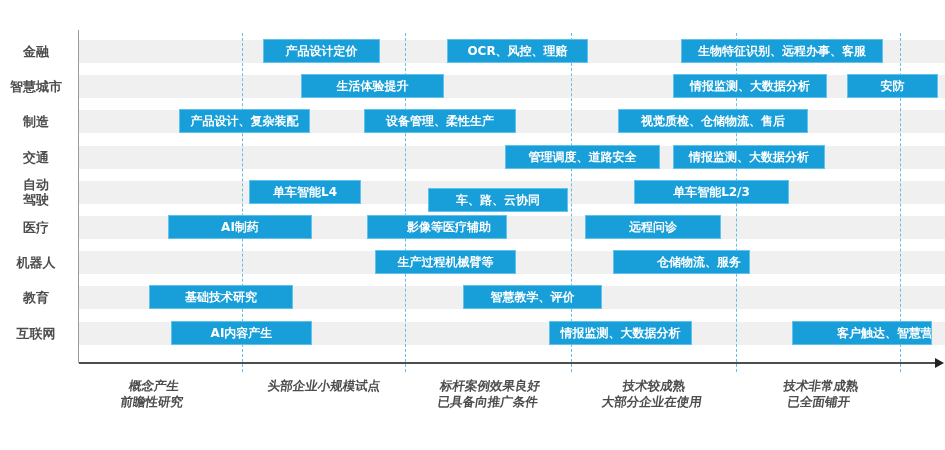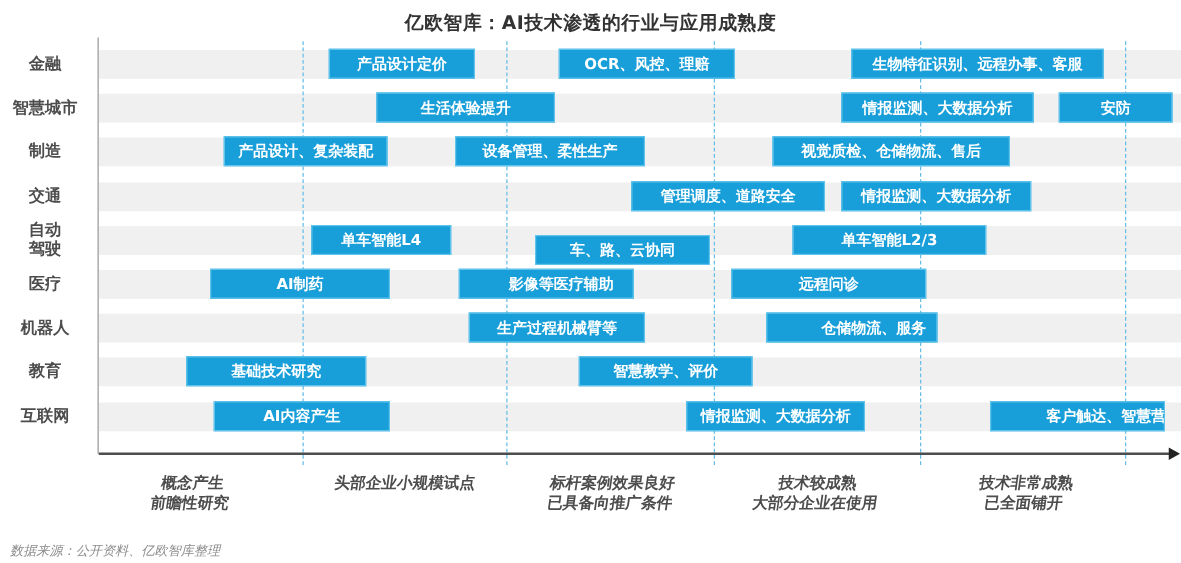--- a/index.html
+++ b/index.html
@@ -35,21 +35,20 @@
     transform:skewX(-8deg);
   }
   #source-note{
     position:absolute;left:8px;top:434px;font-size:10.5px;font-style:italic;color:#8c8c8c;
   }
 </style>
 </head>
 <body>
 
 <div id="screen">
-  <div id="chart-title">亿欧智库：AI技术渗透的行业与应用成熟度</div>
   <div id="plot">
       <div class="band" style="top: 40px;"></div>
       <div class="industry-label" style="top: 44px;">金融</div>
       <div class="band" style="top: 75.2px;"></div>
       <div class="industry-label" style="top: 79.2px;">智慧城市</div>
       <div class="band" style="top: 110.4px;"></div>
       <div class="industry-label" style="top: 114.4px;">制造</div>
       <div class="band" style="top: 145.6px;"></div>
       <div class="industry-label" style="top: 149.6px;">交通</div>
       <div class="band" style="top: 180.8px;"></div>
@@ -77,21 +76,21 @@
       <div class="app-box" style="left: 179px; width: 131px; top: 109.4px;">产品设计、复杂装配</div>
       <div class="app-box" style="left: 364px; width: 152px; top: 109.4px;">设备管理、柔性生产</div>
       <div class="app-box" style="left: 618px; width: 190px; top: 109.4px;">视觉质检、仓储物流、售后</div>
       <div class="app-box" style="left: 505px; width: 155px; top: 144.6px;">管理调度、道路安全</div>
       <div class="app-box" style="left: 673px; width: 152px; top: 144.6px;">情报监测、大数据分析</div>
       <div class="app-box" style="left: 249px; width: 112px; top: 179.8px;">单车智能L4</div>
       <div class="app-box" style="left: 428px; width: 140px; top: 188px;">车、路、云协同</div>
       <div class="app-box" style="left: 634px; width: 155px; top: 179.8px;">单车智能L2/3</div>
       <div class="app-box" style="left: 168px; width: 144px; top: 215px;">AI制药</div>
       <div class="app-box" style="left: 367px; width: 140px; top: 215px; padding-left: 24px;">影像等医疗辅助</div>
-      <div class="app-box" style="left: 585px; width: 156px; top: 215px;">远程问诊</div>
+      <div class="app-box" style="left: 585px; width: 136px; top: 215px;">远程问诊</div>
       <div class="app-box" style="left: 375px; width: 141px; top: 250.2px;">生产过程机械臂等</div>
       <div class="app-box" style="left: 613px; width: 137px; top: 250.2px; padding-left: 35px;">仓储物流、服务</div>
       <div class="app-box" style="left: 149px; width: 144px; top: 285.4px;">基础技术研究</div>
       <div class="app-box" style="left: 463px; width: 139px; top: 285.4px;">智慧教学、评价</div>
       <div class="app-box" style="left: 171px; width: 141px; top: 320.6px;">AI内容产生</div>
       <div class="app-box" style="left: 549px; width: 143px; top: 320.6px;">情报监测、大数据分析</div>
       <div class="app-box" style="left: 792px; width: 140px; top: 320.6px; padding-left: 44px;">客户触达、智慧营销</div>
     </div>
   <div id="y-axis"></div>
   <div id="x-axis"></div>
@@ -110,14 +109,13 @@
       </div>
       <div class="stage-label" style="left: 543px;">
         <div>技术较成熟</div>
         <div>大部分企业在使用</div>
       </div>
       <div class="stage-label" style="left: 710px;">
         <div>技术非常成熟</div>
         <div>已全面铺开</div>
       </div>
     </div>
-  <div id="source-note">数据来源：公开资料、亿欧智库整理</div>
 </div>
 
 </body></html>

